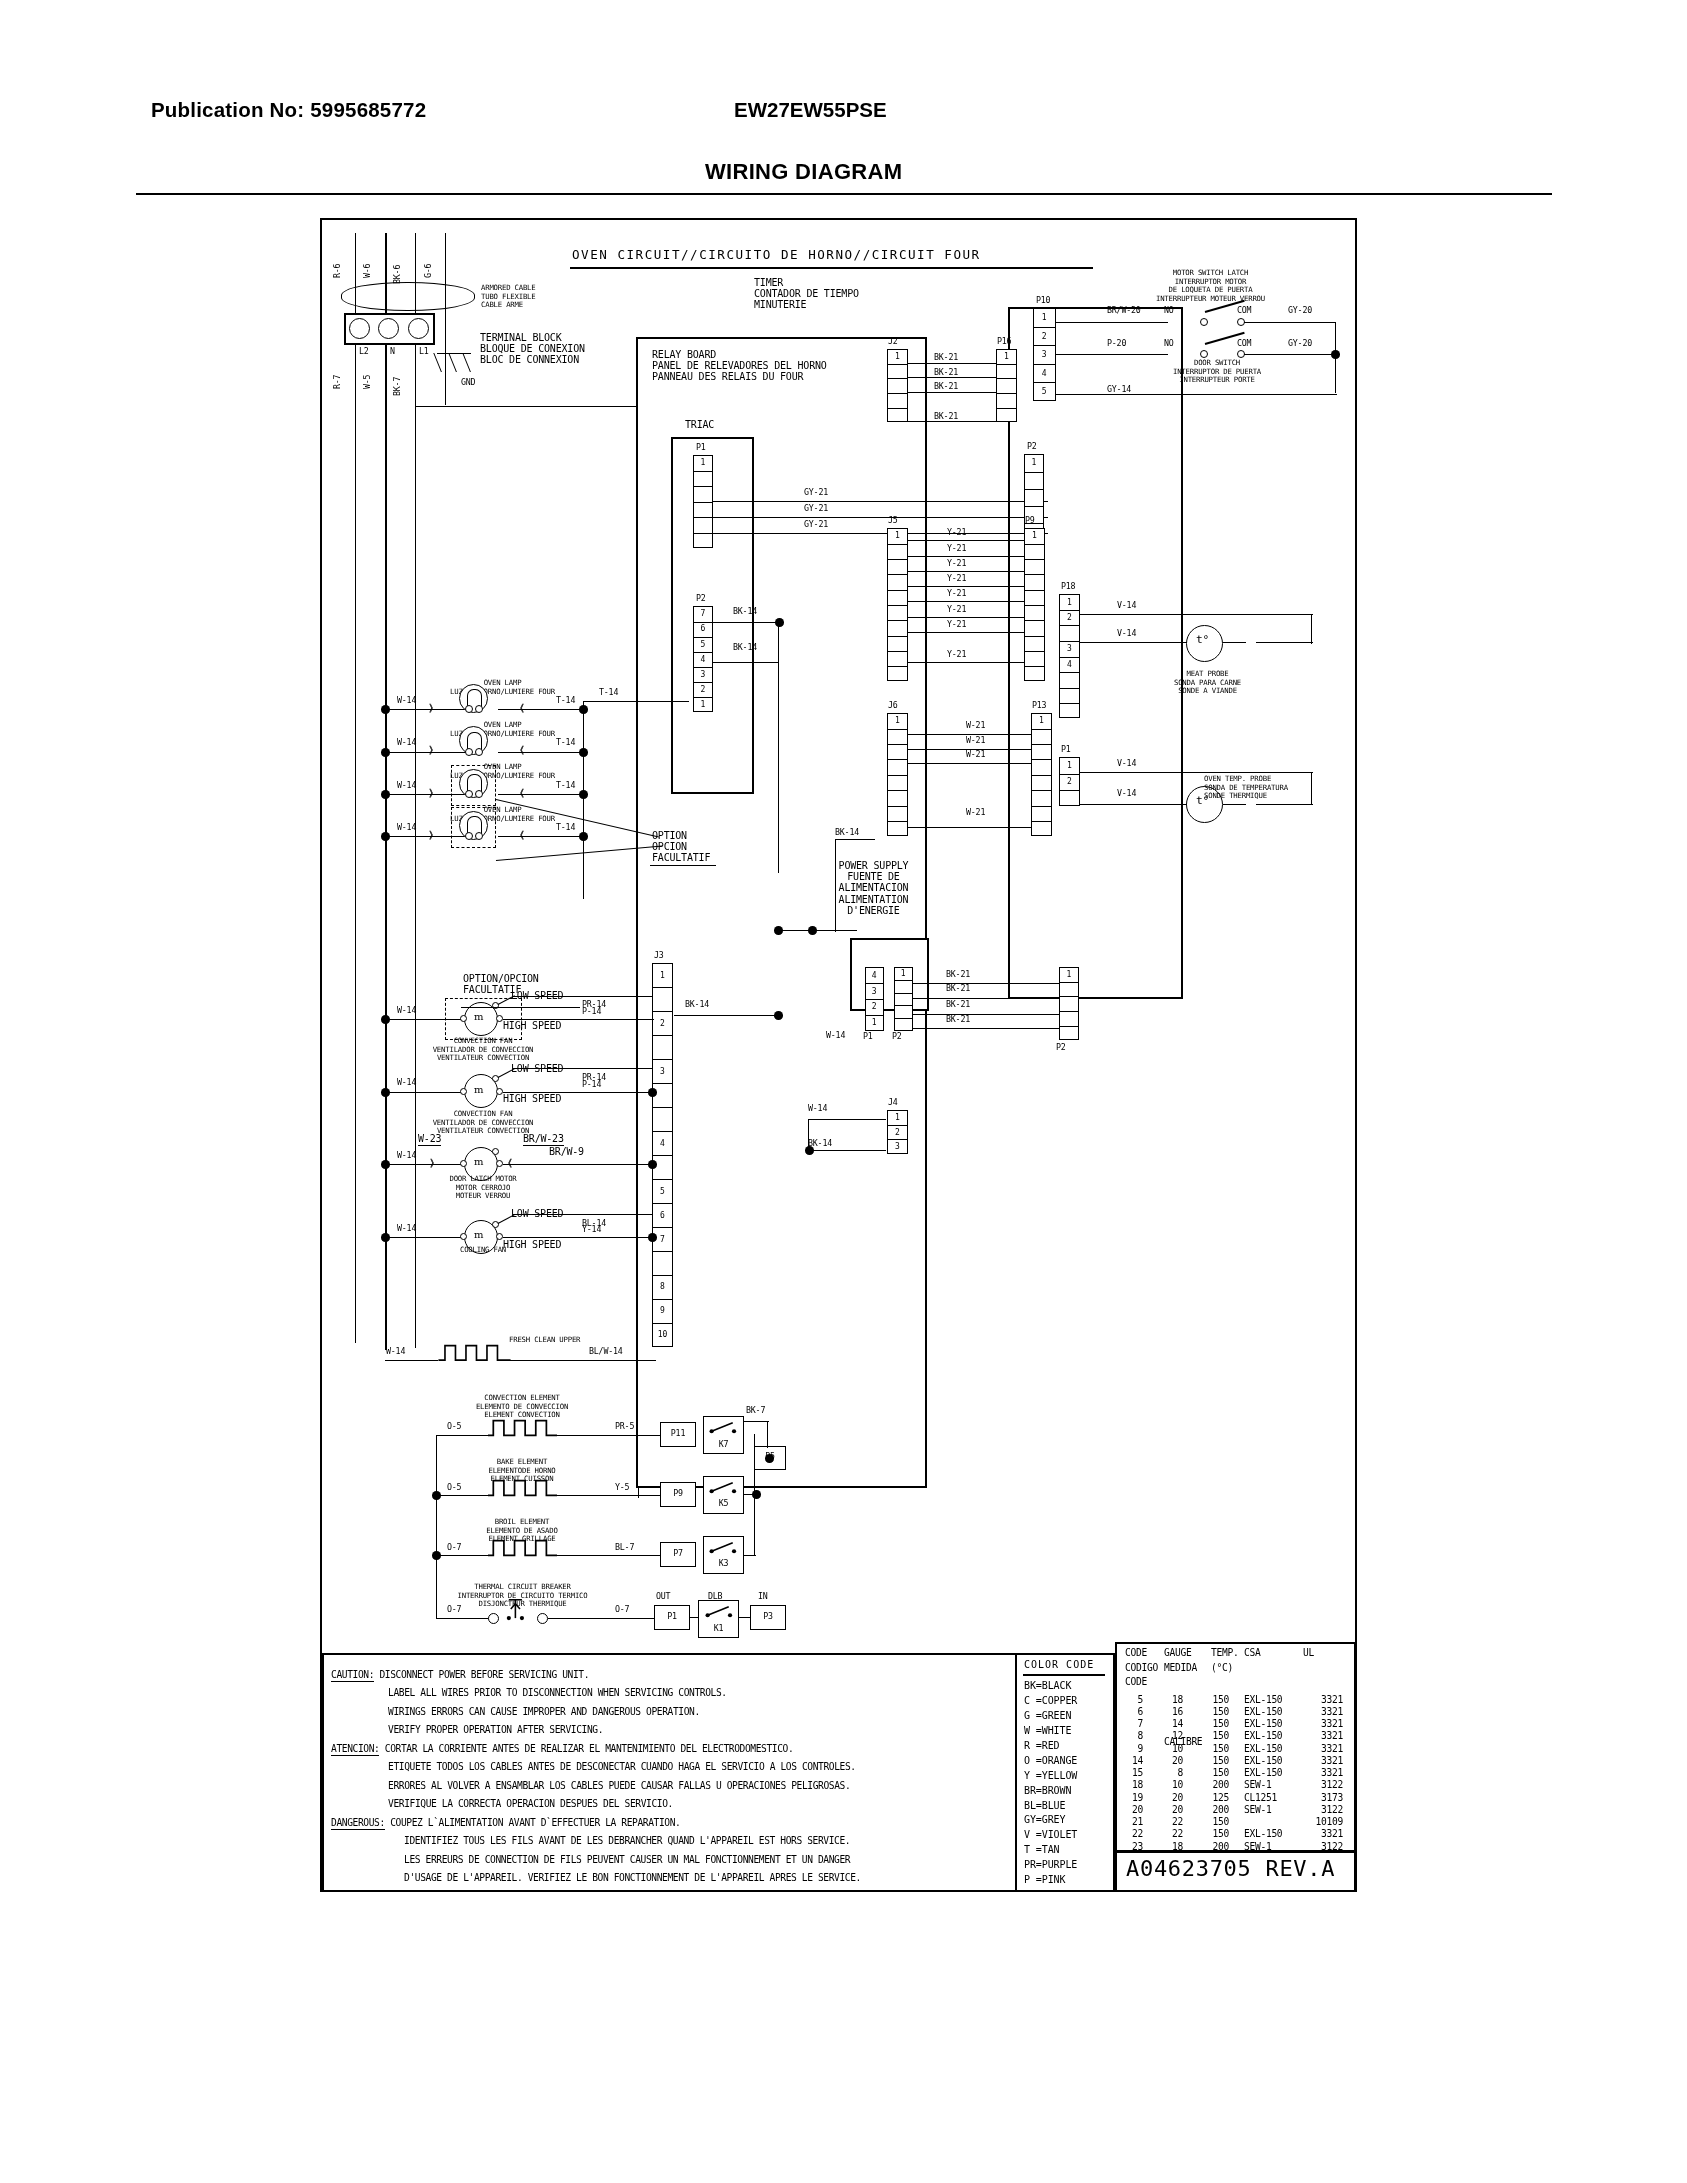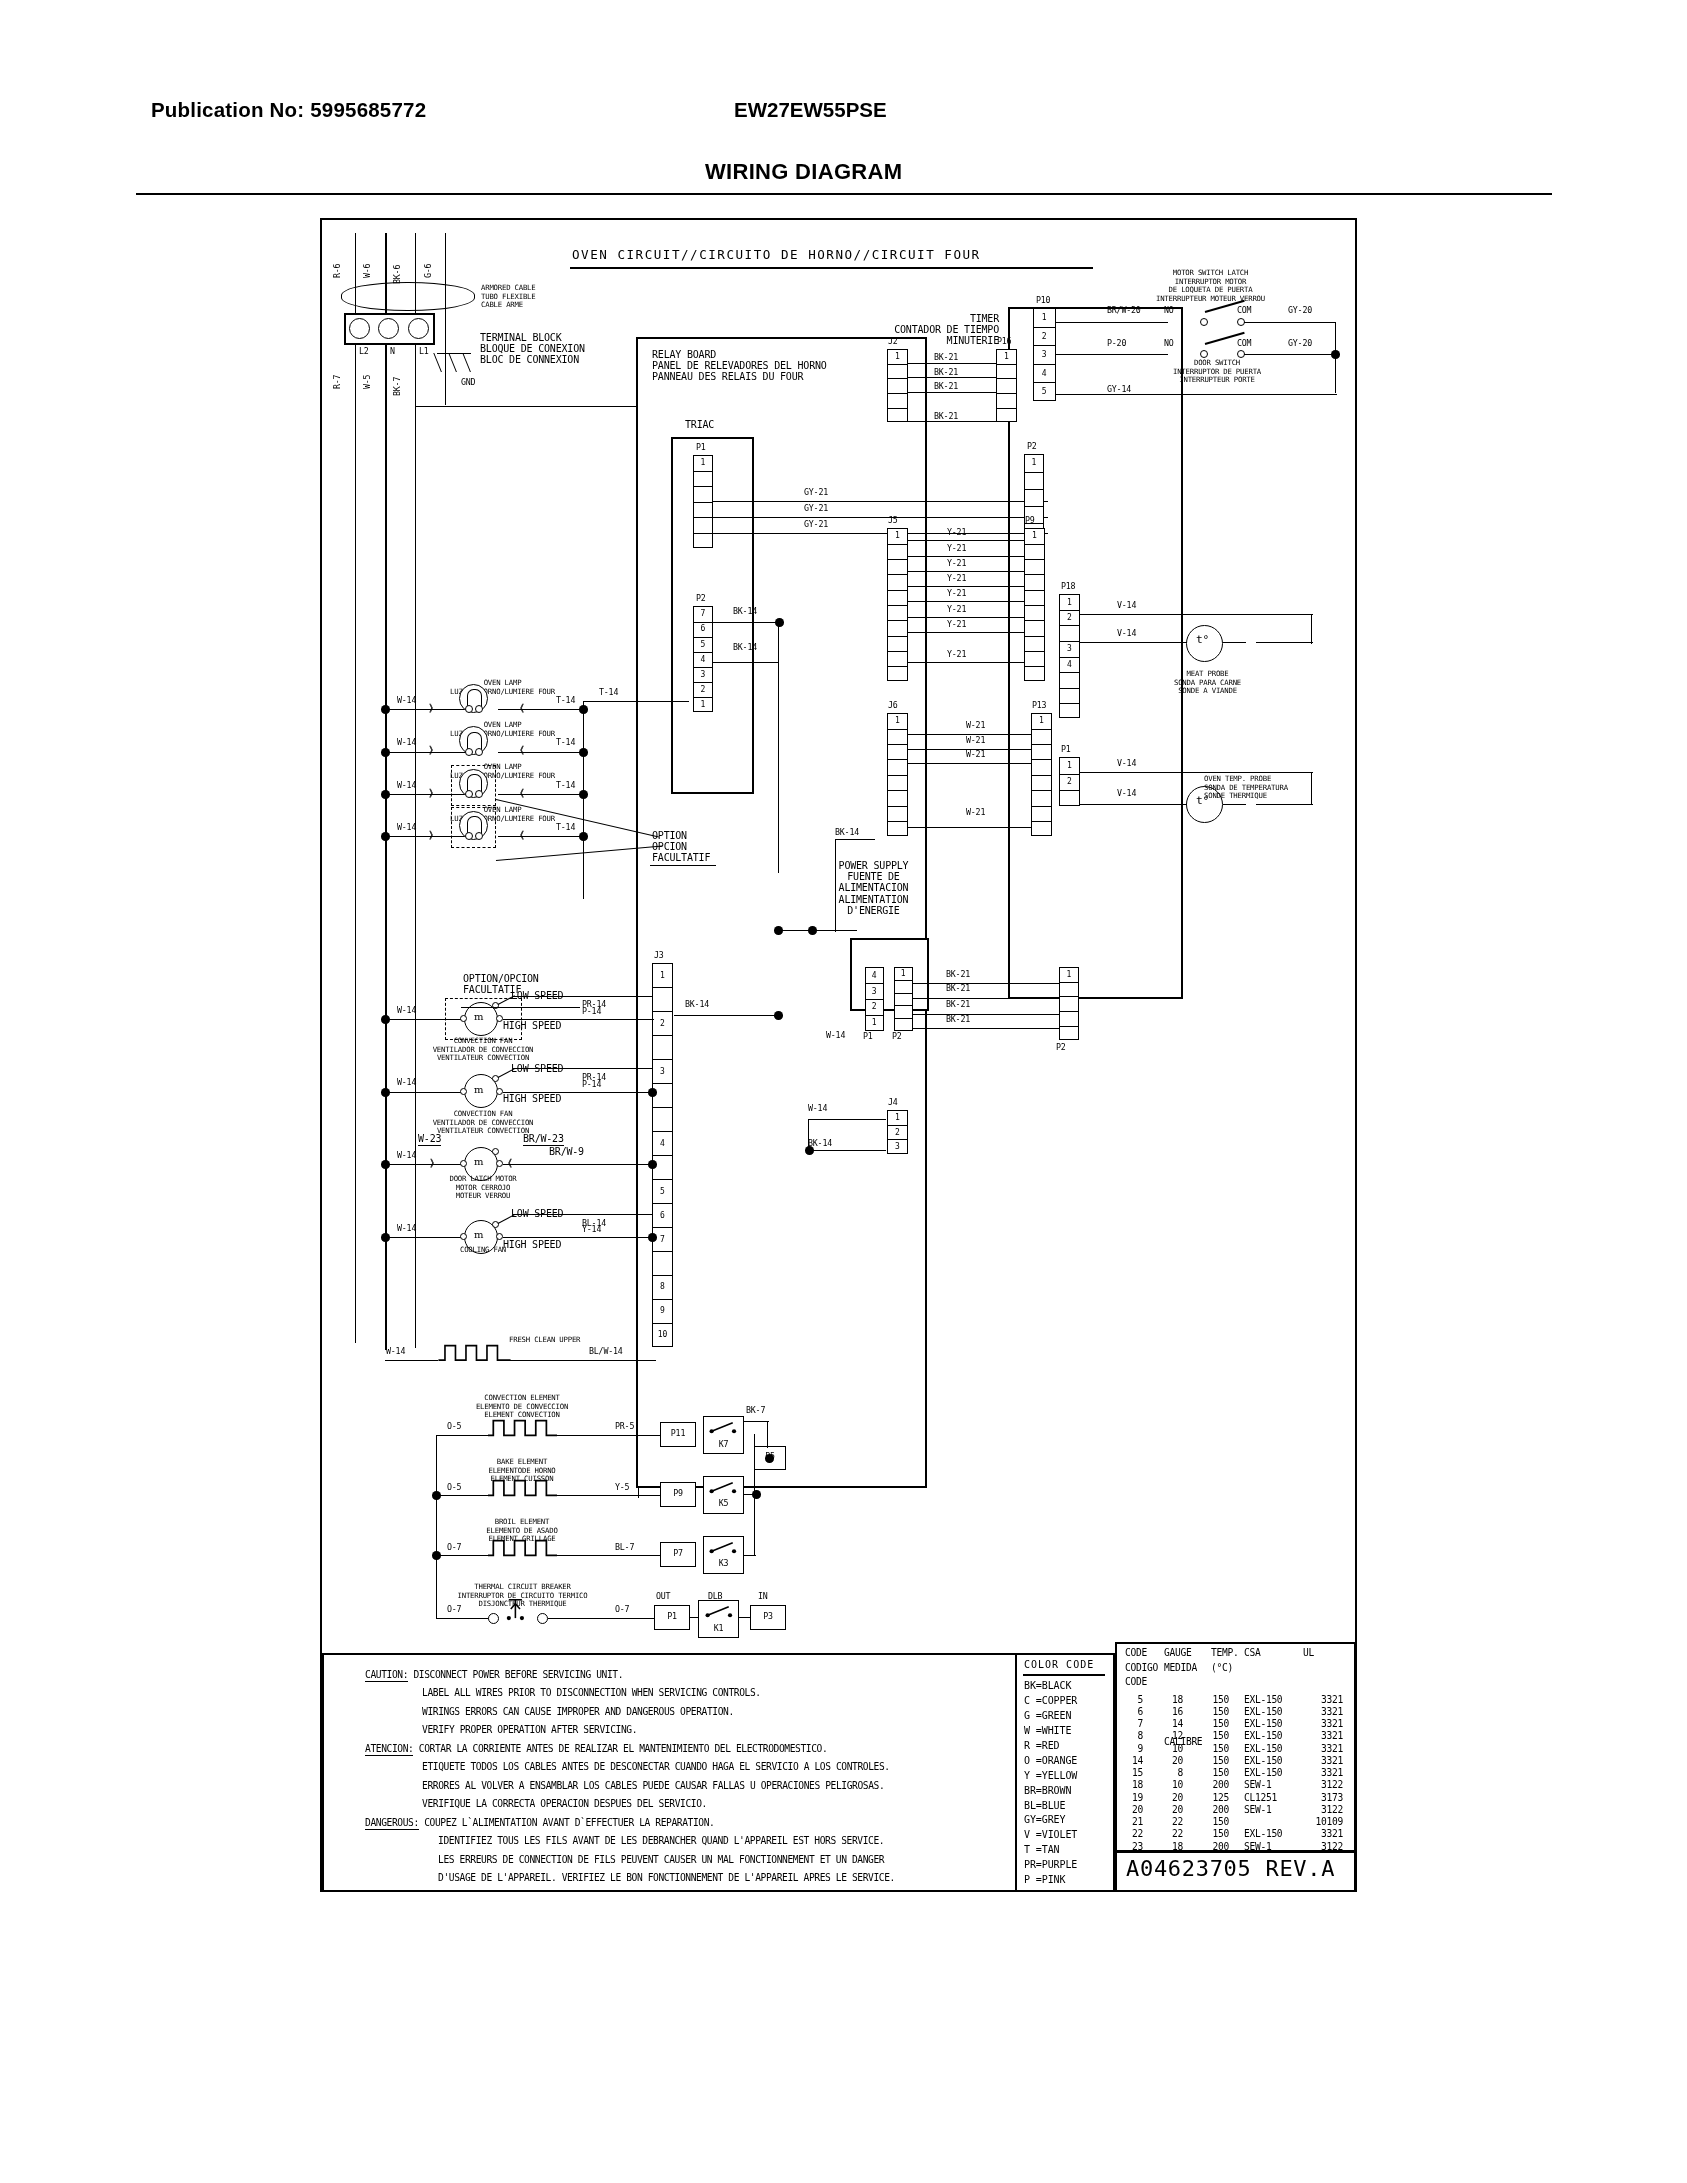--- a/index.html
+++ b/index.html
@@ -19,38 +19,38 @@
   .v1{width:1.3px;}
   .h2{height:2px;}
   .v2{width:2px;}
   .lbl{position:absolute;font-family:"DejaVu Sans Mono",monospace;font-size:8.6px;line-height:10px;white-space:pre;letter-spacing:-0.2px;}
   .lbl10{font-size:7.3px;line-height:8.6px;}
   .lbl12{font-size:8.3px;line-height:9.3px;}
   .lbl14{font-size:10px;line-height:11.2px;}
   .lbl16{font-size:11.2px;line-height:12.6px;}
   .ttl{font-size:12.6px;letter-spacing:1.5px;}
   .ctr{text-align:center;}
-  .rt{text-align:right;margin-top:36px;}
+  .rt{text-align:left;}
   .und{border-bottom:1.3px solid #000;padding-bottom:0.7px;}
   .rot{transform:rotate(-90deg);transform-origin:left top;white-space:nowrap;}
   
   .conn{position:absolute;border:1.3px solid #000;box-sizing:border-box;background:#fff;}
   .conn i{position:absolute;left:0;right:0;border-bottom:1px solid #000;}
   .conn b{position:absolute;font-weight:400;font-size:8px;font-family:"DejaVu Sans Mono",monospace;text-align:center;left:0;right:0;}
   .dot{position:absolute;width:8.6px;height:8.6px;border-radius:50%;background:#000;}
   .circ{position:absolute;border:1.7px solid #000;border-radius:50%;box-sizing:border-box;background:#fff;}
   .box{position:absolute;border:1.7px solid #000;box-sizing:border-box;background:#fff;}
   .boxthin{position:absolute;border:1.3px solid #000;box-sizing:border-box;background:#fff;}
   .dash{position:absolute;border:1.3px dashed #000;box-sizing:border-box;}
   
   #caution{left:322px;top:1653px;width:695px;height:239px;border:2px solid #000;box-sizing:border-box;}
   #ccbox{left:1014px;top:1653px;width:101px;height:239px;border:2px solid #000;box-sizing:border-box;border-left:none;}
   #gtbox{left:1115px;top:1642px;width:241px;height:210px;border:2px solid #000;box-sizing:border-box;}
   #dwgbox{left:1115px;top:1851px;width:241px;height:41px;border:2px solid #000;box-sizing:border-box;}
-  .ctext{position:absolute;font-family:"DejaVu Sans Mono",monospace;font-size:9.6px;white-space:pre;letter-spacing:-0.4px;margin-left:34px;}
+  .ctext{position:absolute;font-family:"DejaVu Sans Mono",monospace;font-size:9.6px;white-space:pre;letter-spacing:-0.4px;}
   .cckey{position:absolute;font-family:"DejaVu Sans Mono",monospace;font-size:10px;white-space:pre;letter-spacing:-0.1px;}
   .gcell{position:absolute;font-family:"DejaVu Sans Mono",monospace;font-size:9.6px;white-space:pre;letter-spacing:-0.3px;}
   #dwgtxt{position:absolute;left:1126px;top:1856px;font-family:"DejaVu Sans Mono",monospace;font-size:22px;letter-spacing:0.7px;}
 </style>
 </head>
 <body>
 
 <div class="pg">
 
   <div class="abs" id="hdr-pub">Publication No: 5995685772</div>

